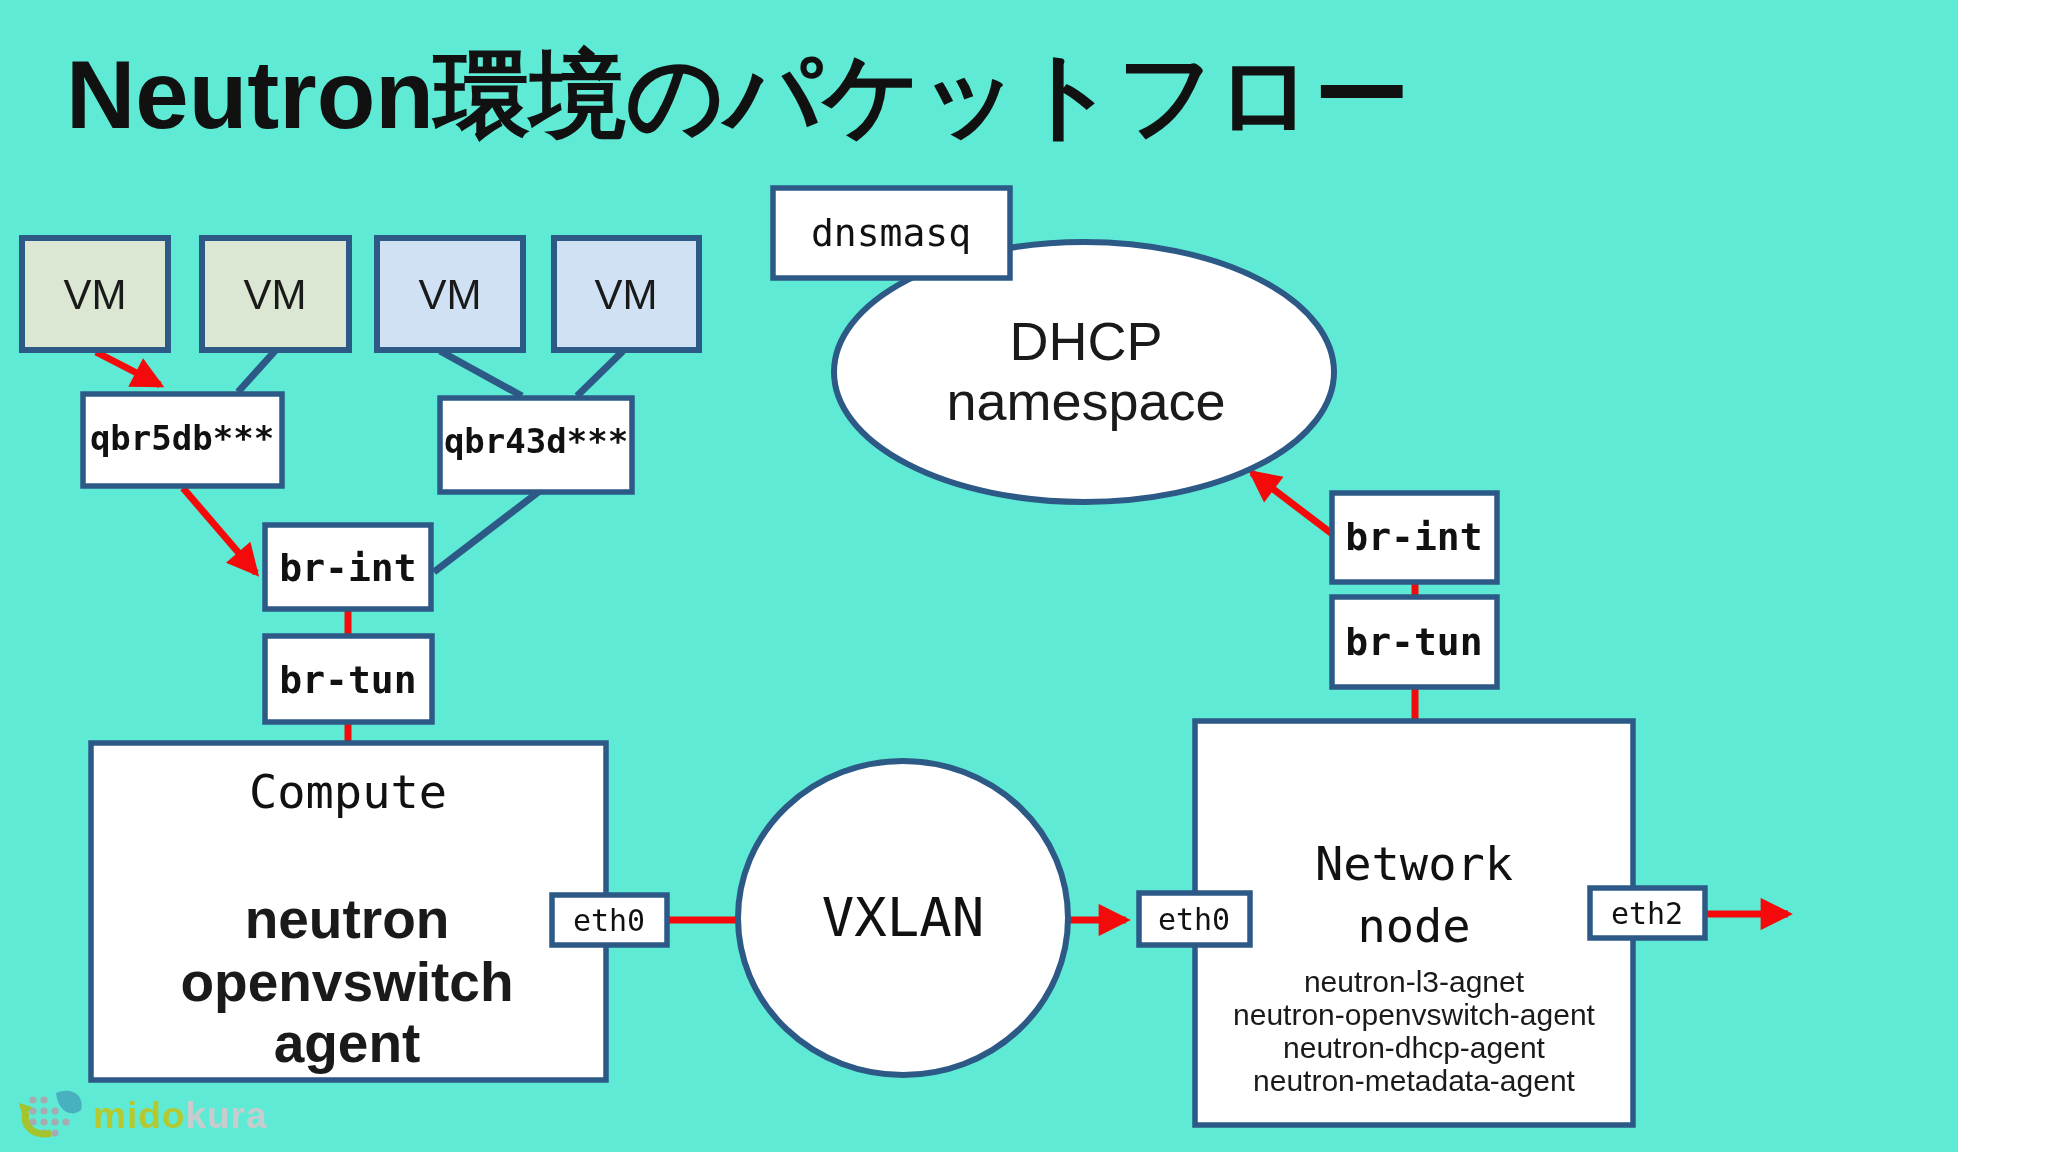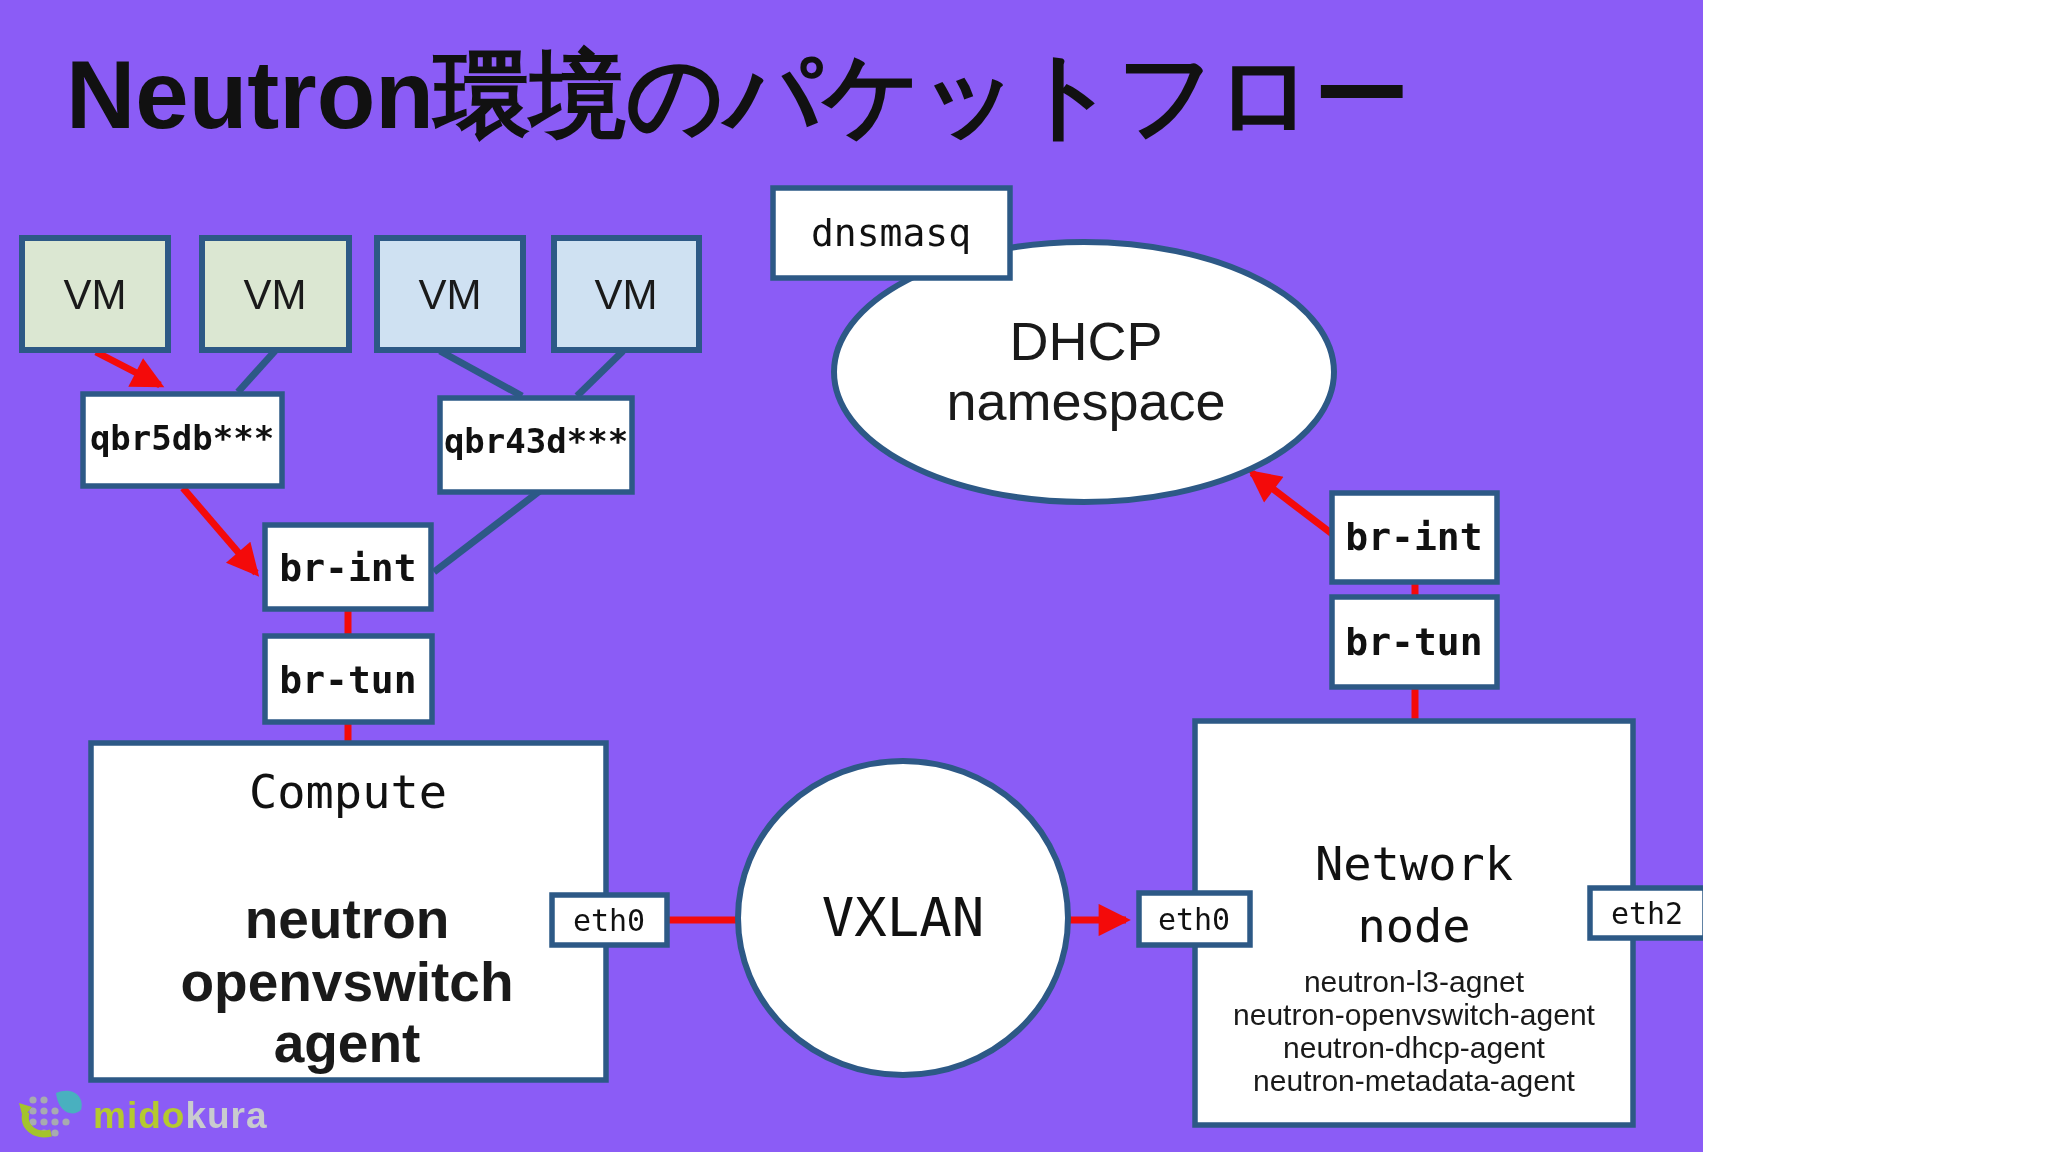--- a/index.html
+++ b/index.html
@@ -1,20 +1,20 @@
 <!DOCTYPE html>
 <html><head>
 <meta charset="utf-8">
 <style>
   html, body { margin: 0; padding: 0; background: #ffffff; }
   .stage {
     position: relative;
-    width: 1703px;
+    width: 1958px;
     height: 1152px;
-    background: #8b5cf6;
+    background: #5eead4;
     overflow: hidden;
     font-family: "Liberation Sans", sans-serif;
     text-align: center;
   }
   svg { display: block; }
 
   
   .t-title   { font-family: "Liberation Sans", sans-serif; font-weight: 600; font-size: 96px; fill: #111; }
   .t-sans    { font-family: "Liberation Sans", sans-serif; fill: #1a1a1a; }
   .t-mono    { font-family: "DejaVu Sans Mono", "Liberation Mono", monospace; fill: #111; }

